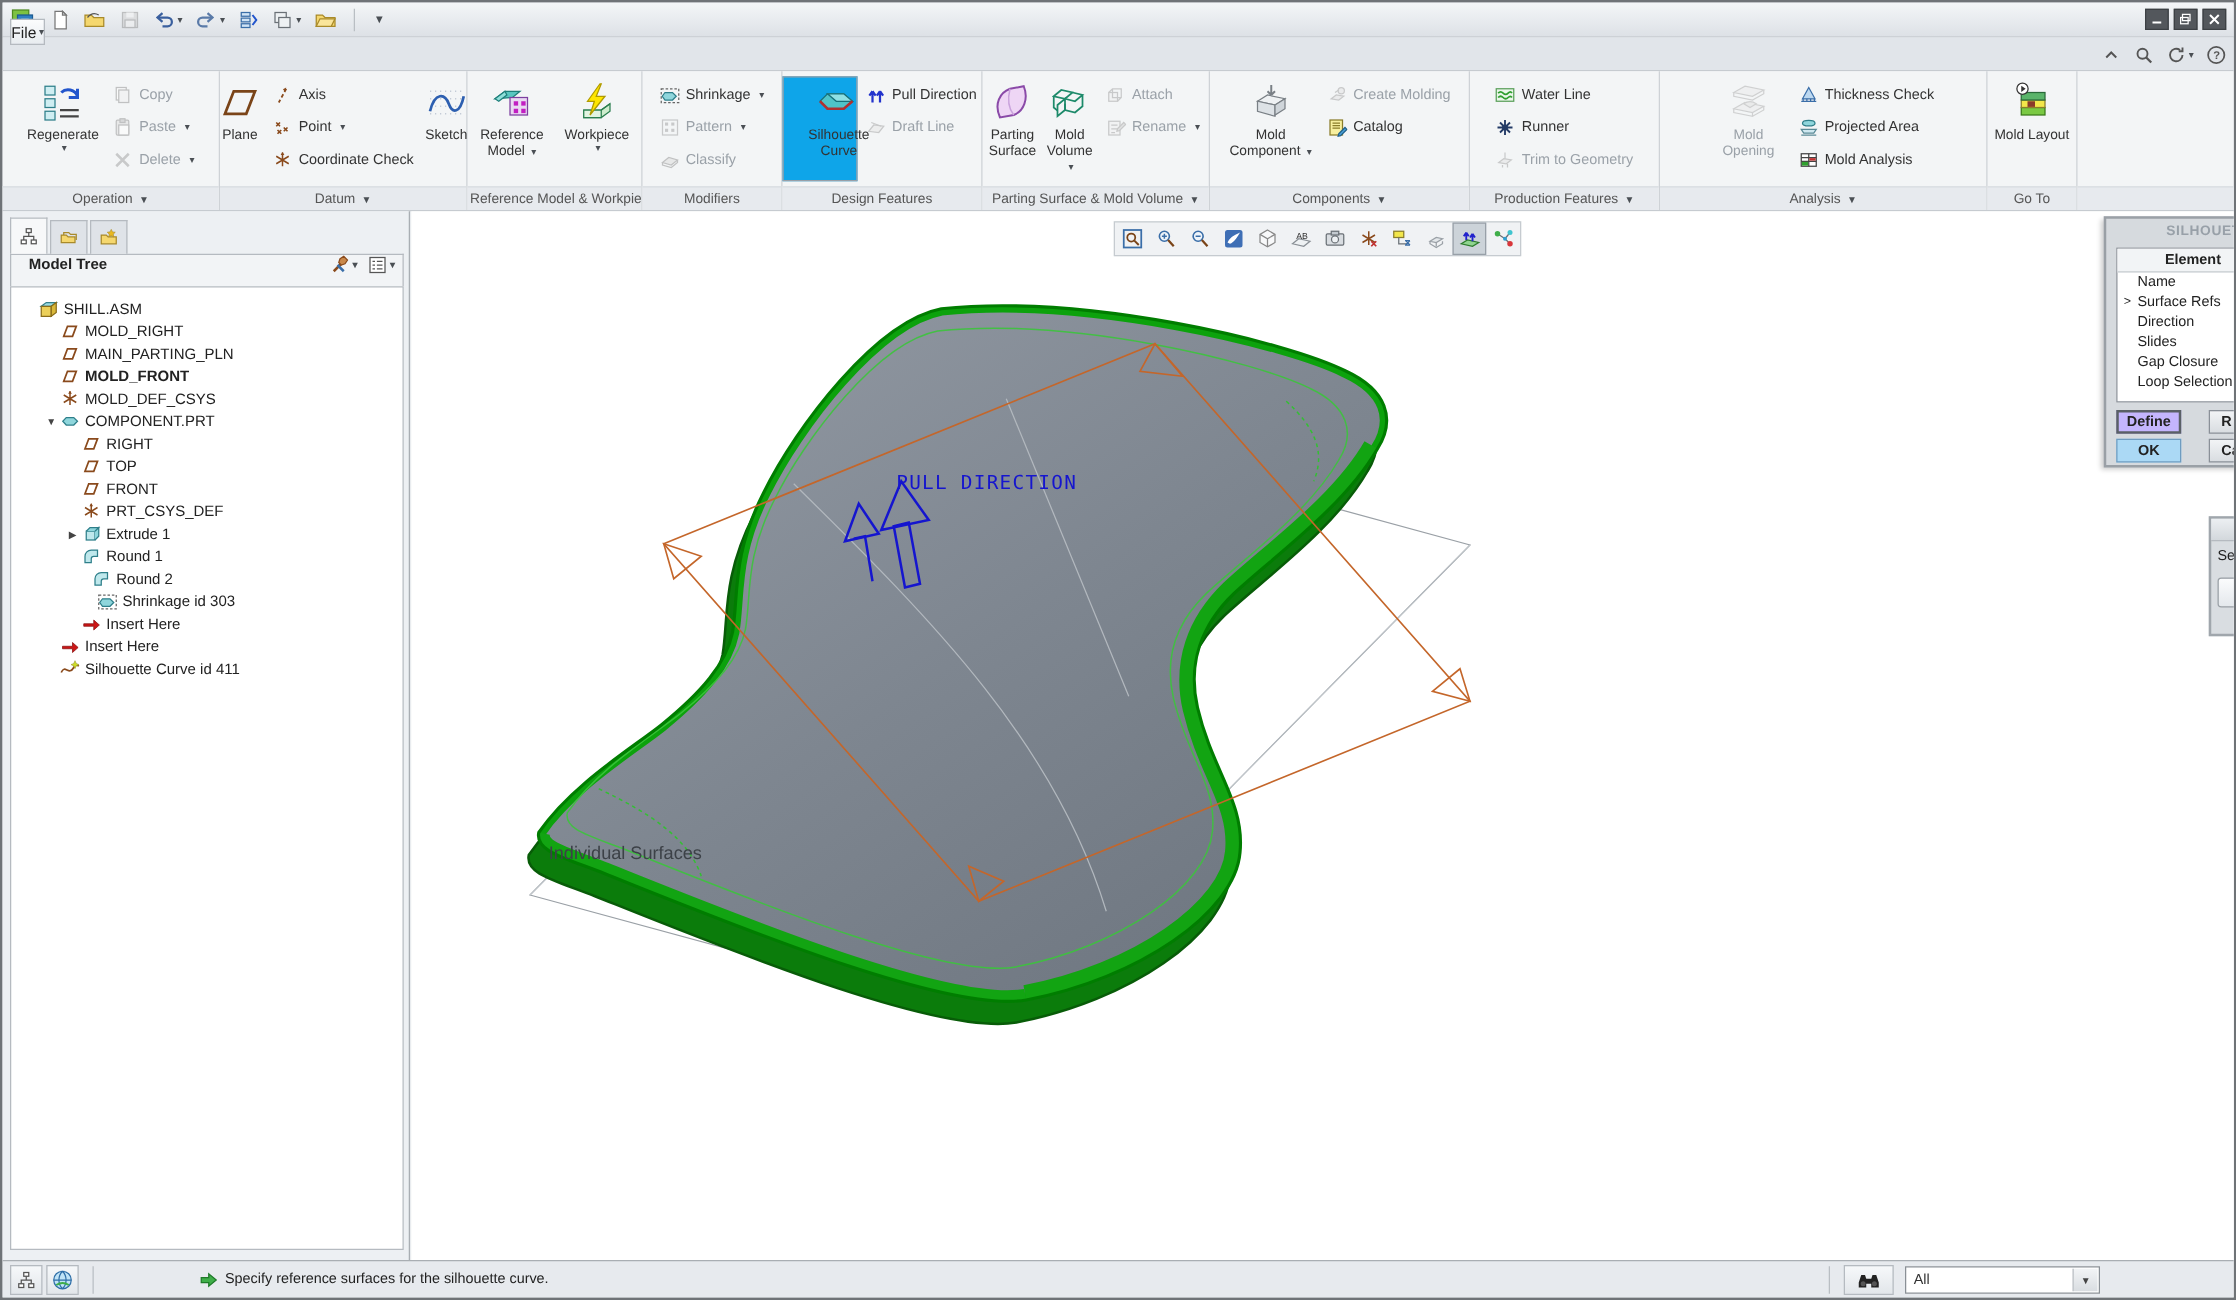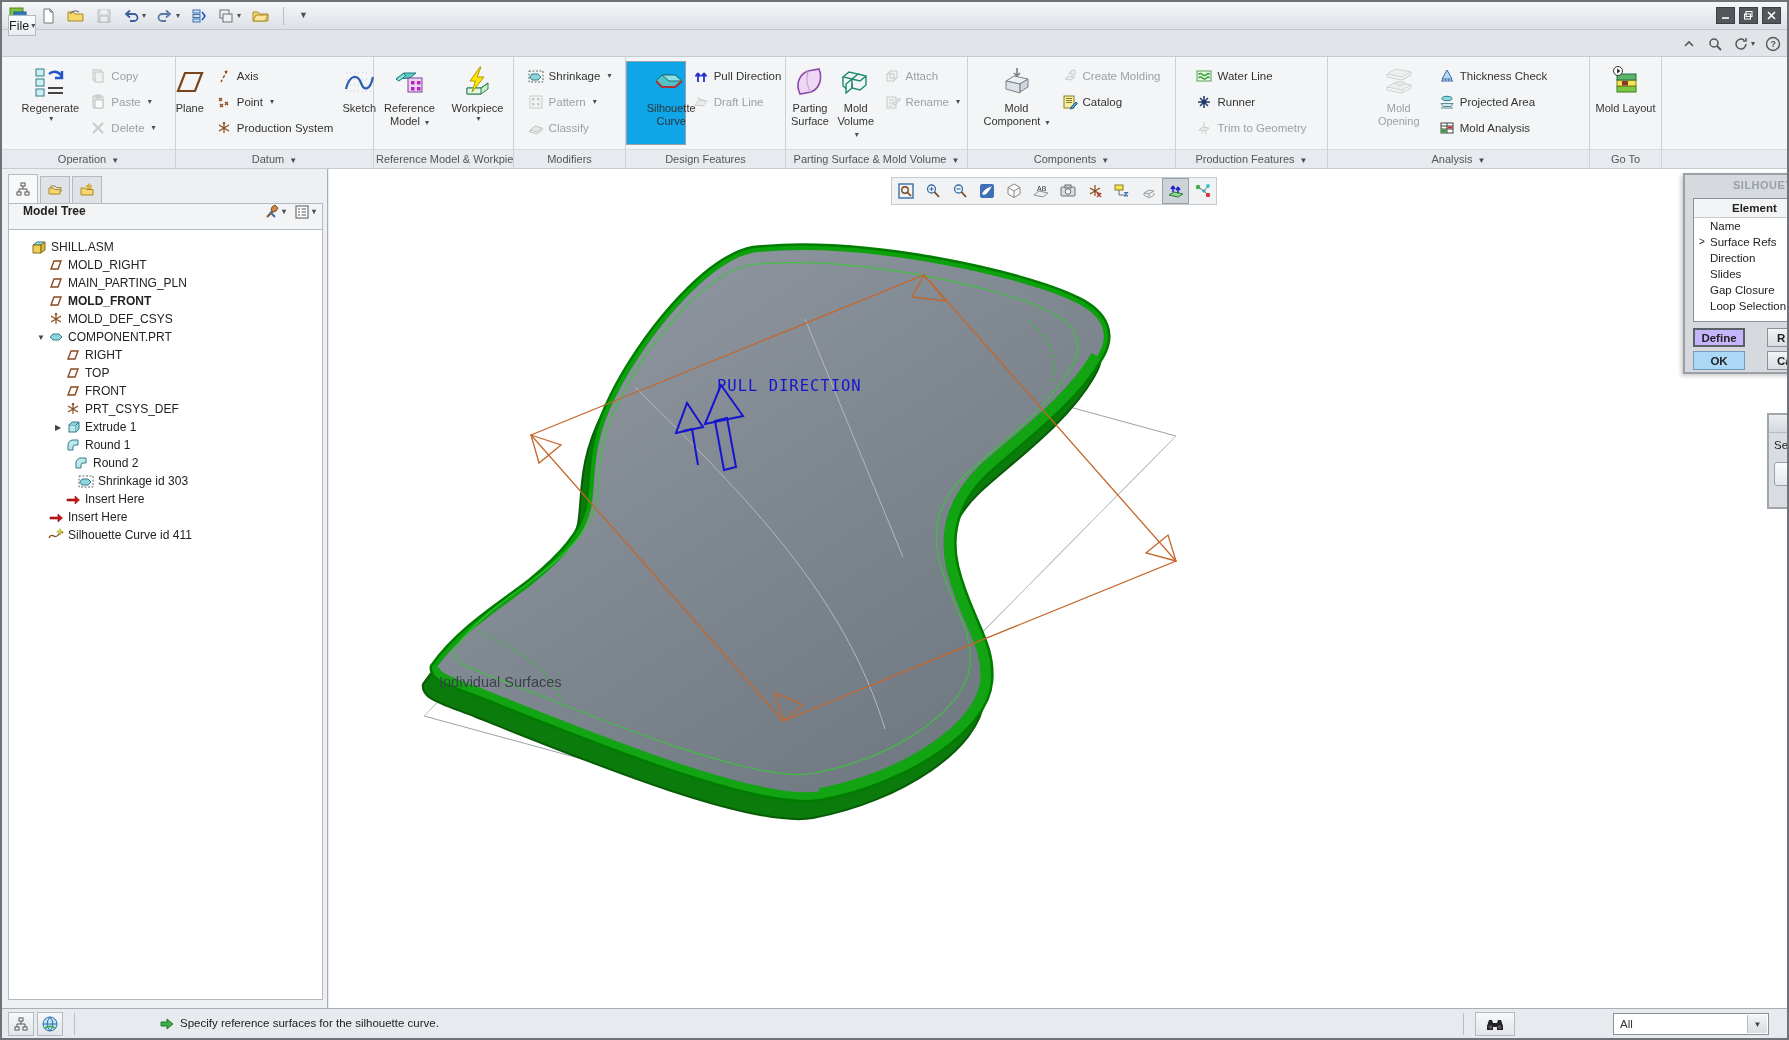--- a/index.html
+++ b/index.html
@@ -98,21 +98,21 @@
            border:1px solid #9aa0a6;border-radius:3px;}
 
   
   .statusbar{position:absolute;left:0;top:1006px;width:100%;height:30px;background:#e7eaee;
              border-top:1px solid #a9aeb3;}
   .sbbtn{position:absolute;top:3px;width:26px;height:24px;border:1px solid #b5bac0;background:linear-gradient(#f6f8fa,#e2e6ea);
          display:flex;align-items:center;justify-content:center;}
   .sb-divider{position:absolute;top:4px;width:1px;height:22px;background:#b9bec3;}
   .sb-msg{position:absolute;left:178px;top:8px;font-size:11.5px;color:#222;}
   .sb-arrow{position:absolute;left:157px;top:7px;}
-  .combo{position:absolute;left:1611px;top:4px;width:156px;height:22px;background:#fff;border:1px solid #8a9096;
+  .combo{position:absolute;left:1522px;top:4px;width:156px;height:22px;background:#fff;border:1px solid #8a9096;
          font-size:11.5px;color:#333;display:flex;align-items:center;padding-left:6px;}
   .combo-arrow{position:absolute;right:1px;top:1px;width:20px;height:18px;background:linear-gradient(#f2f4f6,#d9dde1);
                border-left:1px solid #b5bac0;display:flex;align-items:center;justify-content:center;font-size:8px;color:#444;}
 </style>
 </head>
 <body>
 
 <div class="window">
 
   <div class="titlebar">
@@ -346,21 +346,21 @@
               <span>Point</span>
               <span class="darr">▾</span>
             </div>
           <div class="smallbtn">
               <span class="t16 icn">
                 <svg viewBox="0 0 16 16">
                   <path d="M8 2 V13 M3 11 L13 5 M3 5 L13 11" fill="none" stroke="#8a4a1c" stroke-width="1.2"></path>
                   <path d="M8 1.5 l-1.5 2.5 h3 z" fill="#8a4a1c"></path>
                 </svg>
               </span>
-              <span>Production System</span>
+              <span>Coordinate Check</span>
             </div>
         </div>
         <div class="bigbtn" style="width:46px">
           <span class="i32 icn">
               <svg viewBox="0 0 34 34">
                 <g stroke="#c3cbd6" stroke-width="1.2" stroke-dasharray="1 3">
                   <path d="M4 8 h26 M4 14 h26 M4 20 h26 M4 26 h26"></path>
                 </g>
                 <path d="M4 24 C8 8 16 10 19 18 S28 26 31 12" fill="none" stroke="#2d5fb0" stroke-width="2.2"></path>
               </svg>

